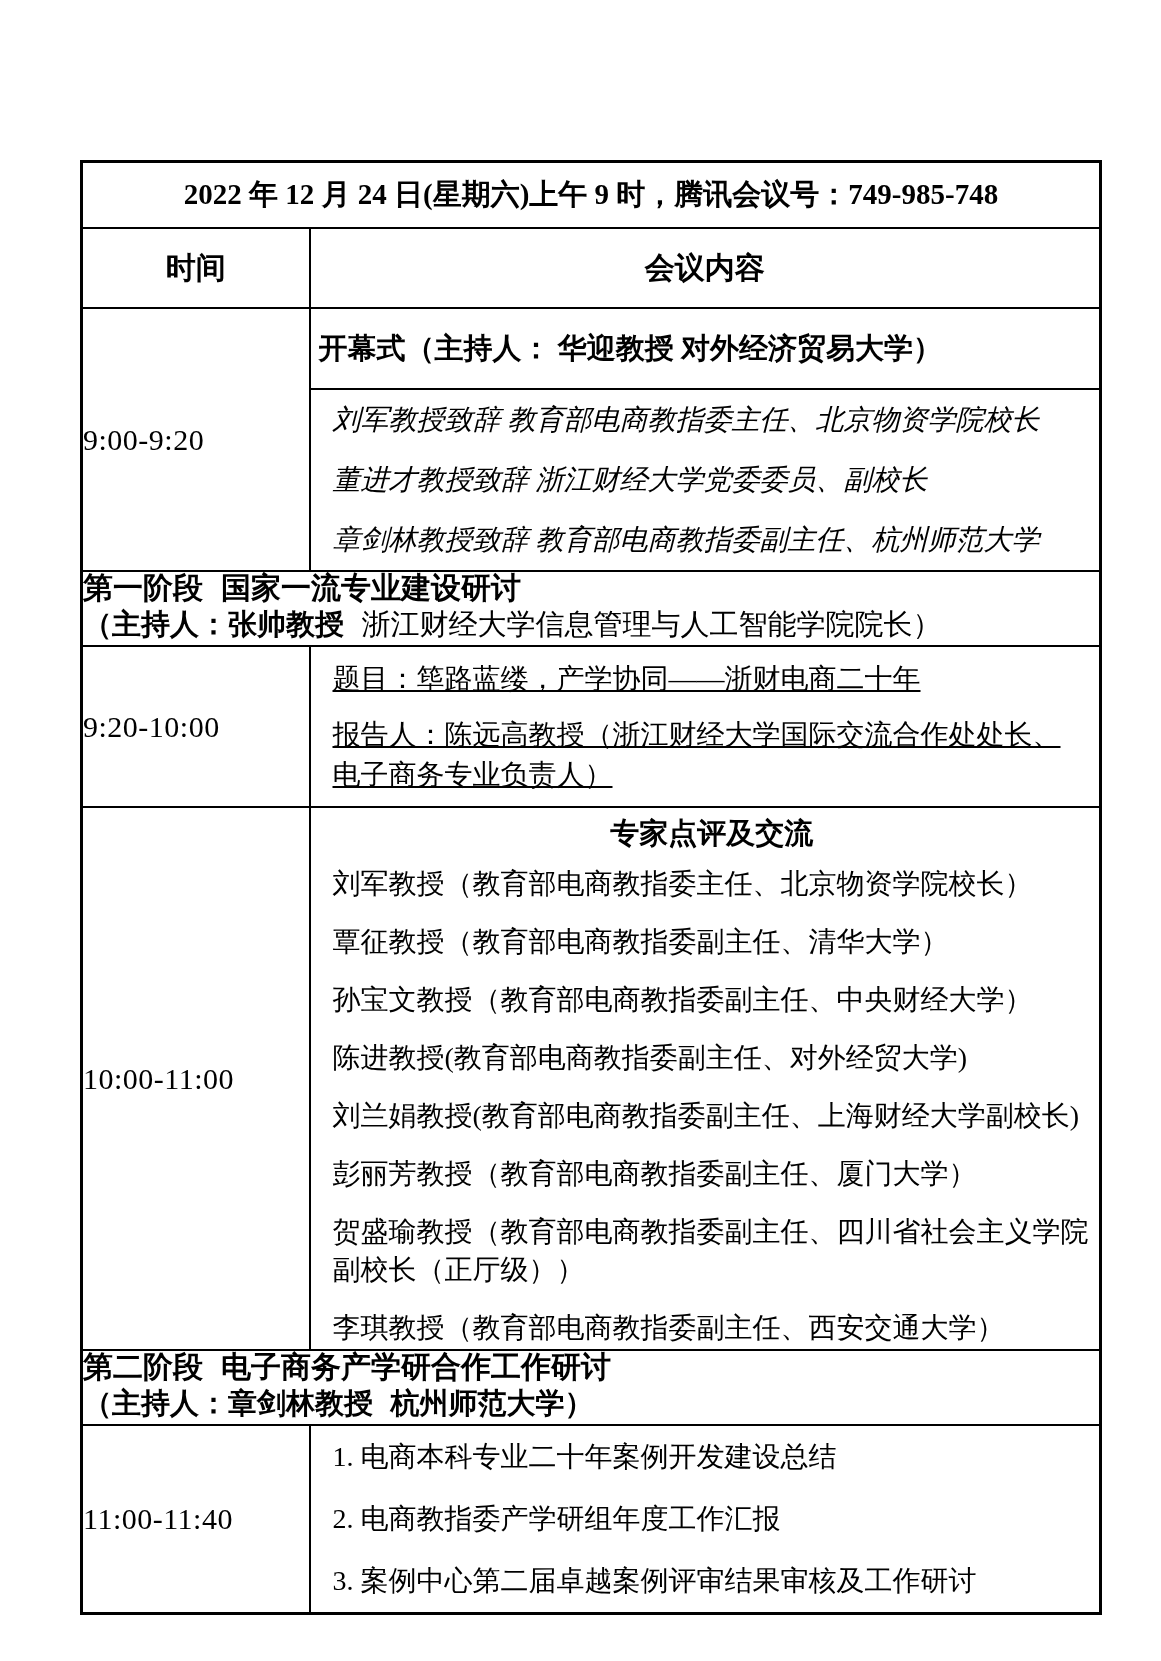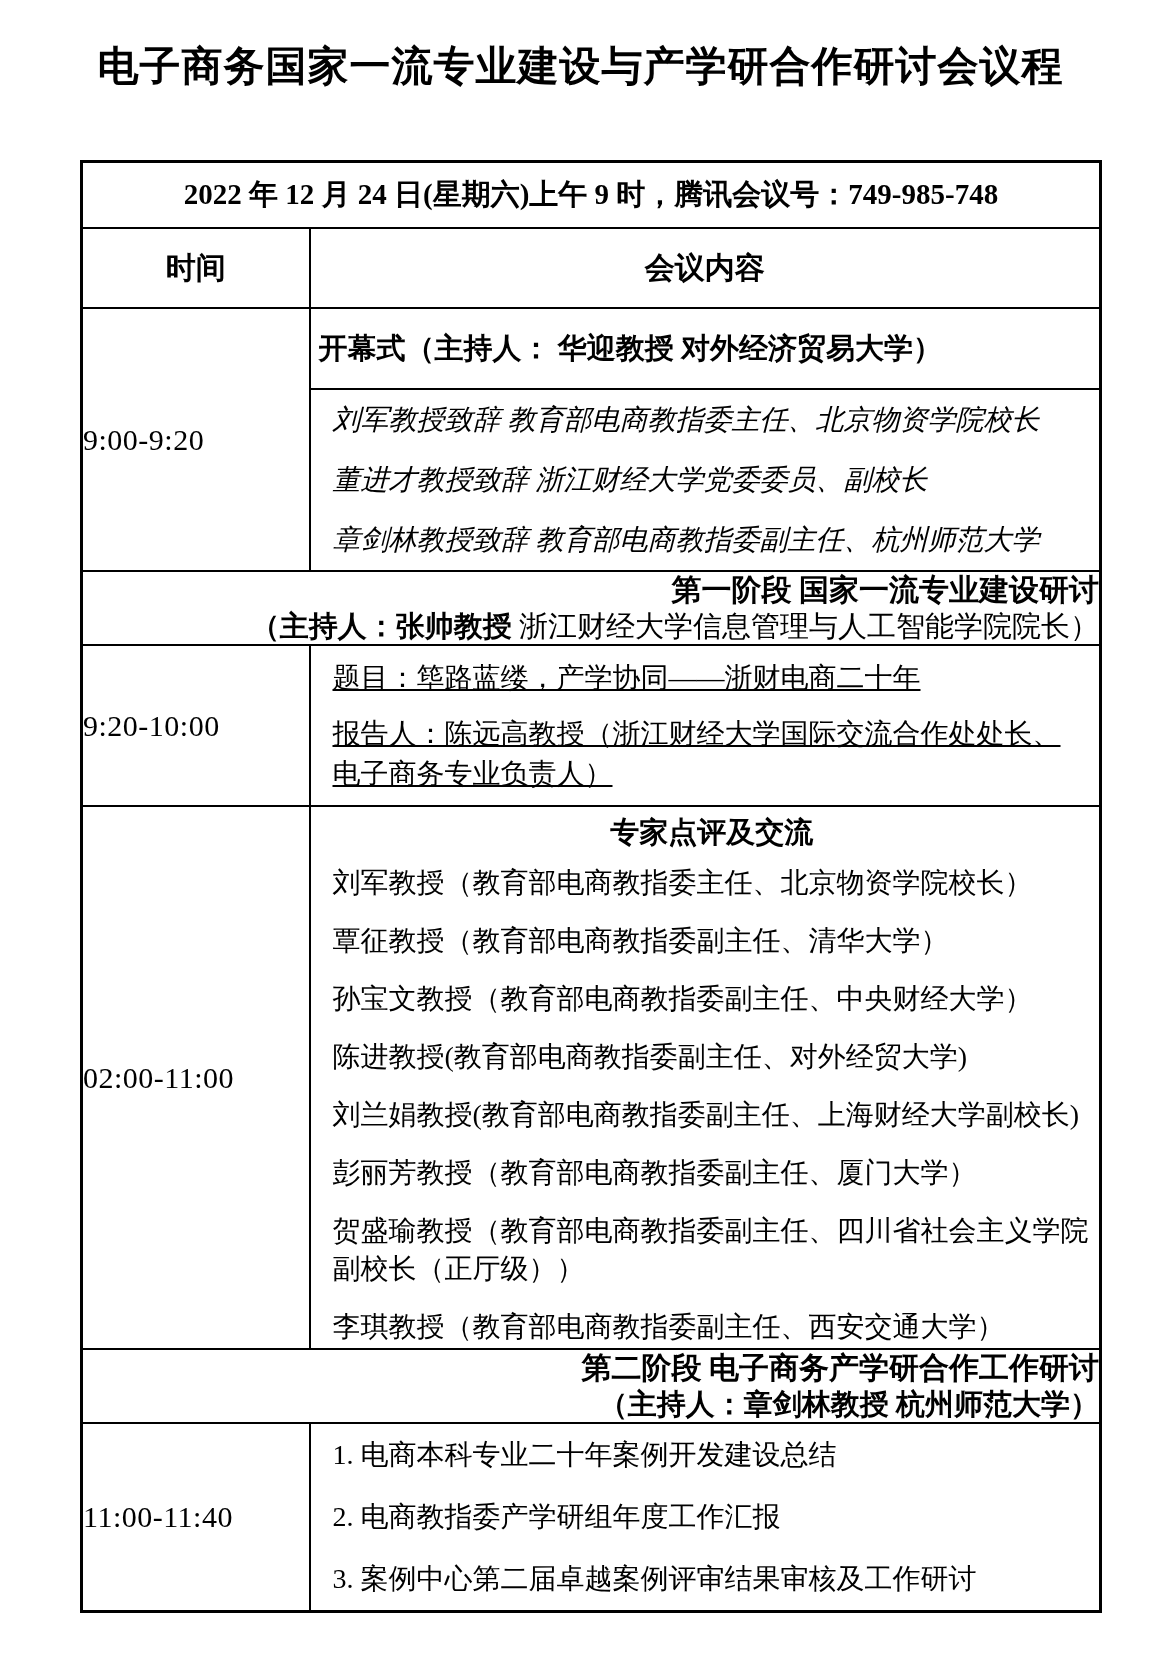--- a/index.html
+++ b/index.html
@@ -62,23 +62,24 @@
   .opening-title-cell {
     height: 79px;
     padding-left: 8px;
     font-weight: bold;
     font-size: 29px;
   }
   .speeches-cell { height: 180px; padding-left: 22px; padding-right: 10px; }
   .speeches-cell p { margin: 0; line-height: 60px; font-style: italic; }
   .stage-cell {
     height: 71px;
-    text-align: right;
+    text-align: left;
     font-size: 29px;
     line-height: 36px;
+    font-family: Liberation Mono, monospace;
   }
   .stage-title { font-weight: bold; font-size: 30px; }
   .report-cell { height: 159px; padding-left: 22px; padding-right: 16px; text-decoration: underline; }
   .report-cell p { margin: 0; line-height: 40px; }
   .report-cell p + p { margin-top: 16px; }
   .review-cell { height: 541px; padding-left: 22px; padding-right: 8px; }
   .review-title {
     margin: 0 0 10px 0;
     text-align: center;
     font-weight: bold;
@@ -89,21 +90,20 @@
   .review-cell p.expert:last-child { margin-bottom: 0; }
   .items-cell { height: 181px; padding-left: 22px; padding-right: 10px; }
   .items-cell p { margin: 0; line-height: 62px; }
   .bold { font-weight: bold; }
 </style>
 </head>
 <body>
 
 <div class="page">
 
-  <h1 class="doc-title">电子商务国家一流专业建设与产学研合作研讨会议程</h1>
 
   <table class="agenda">
     <colgroup>
       <col class="col-time">
       <col>
     </colgroup>
     <tbody>
 
       <tr>
         <td class="date-cell" colspan="2">2022 年 12 月 24 日(星期六)上午 9 时，腾讯会议号：749-985-748</td>
@@ -136,21 +136,21 @@
 
       <tr>
         <td class="time-cell">9:20-10:00</td>
         <td class="report-cell">
           <p>题目：筚路蓝缕，产学协同——浙财电商二十年</p>
           <p>报告人：陈远高教授（浙江财经大学国际交流合作处处长、电子商务专业负责人）</p>
         </td>
       </tr>
 
       <tr>
-        <td class="time-cell">02:00-11:00</td>
+        <td class="time-cell">10:00-11:00</td>
         <td class="review-cell">
           <p class="review-title">专家点评及交流</p>
           <p class="expert">刘军教授（教育部电商教指委主任、北京物资学院校长）</p>
           <p class="expert">覃征教授（教育部电商教指委副主任、清华大学）</p>
           <p class="expert">孙宝文教授（教育部电商教指委副主任、中央财经大学）</p>
           <p class="expert">陈进教授(教育部电商教指委副主任、对外经贸大学)</p>
           <p class="expert">刘兰娟教授(教育部电商教指委副主任、上海财经大学副校长)</p>
           <p class="expert">彭丽芳教授（教育部电商教指委副主任、厦门大学）</p>
           <p class="expert">贺盛瑜教授（教育部电商教指委副主任、四川省社会主义学院副校长（正厅级））</p>
           <p class="expert">李琪教授（教育部电商教指委副主任、西安交通大学）</p>

